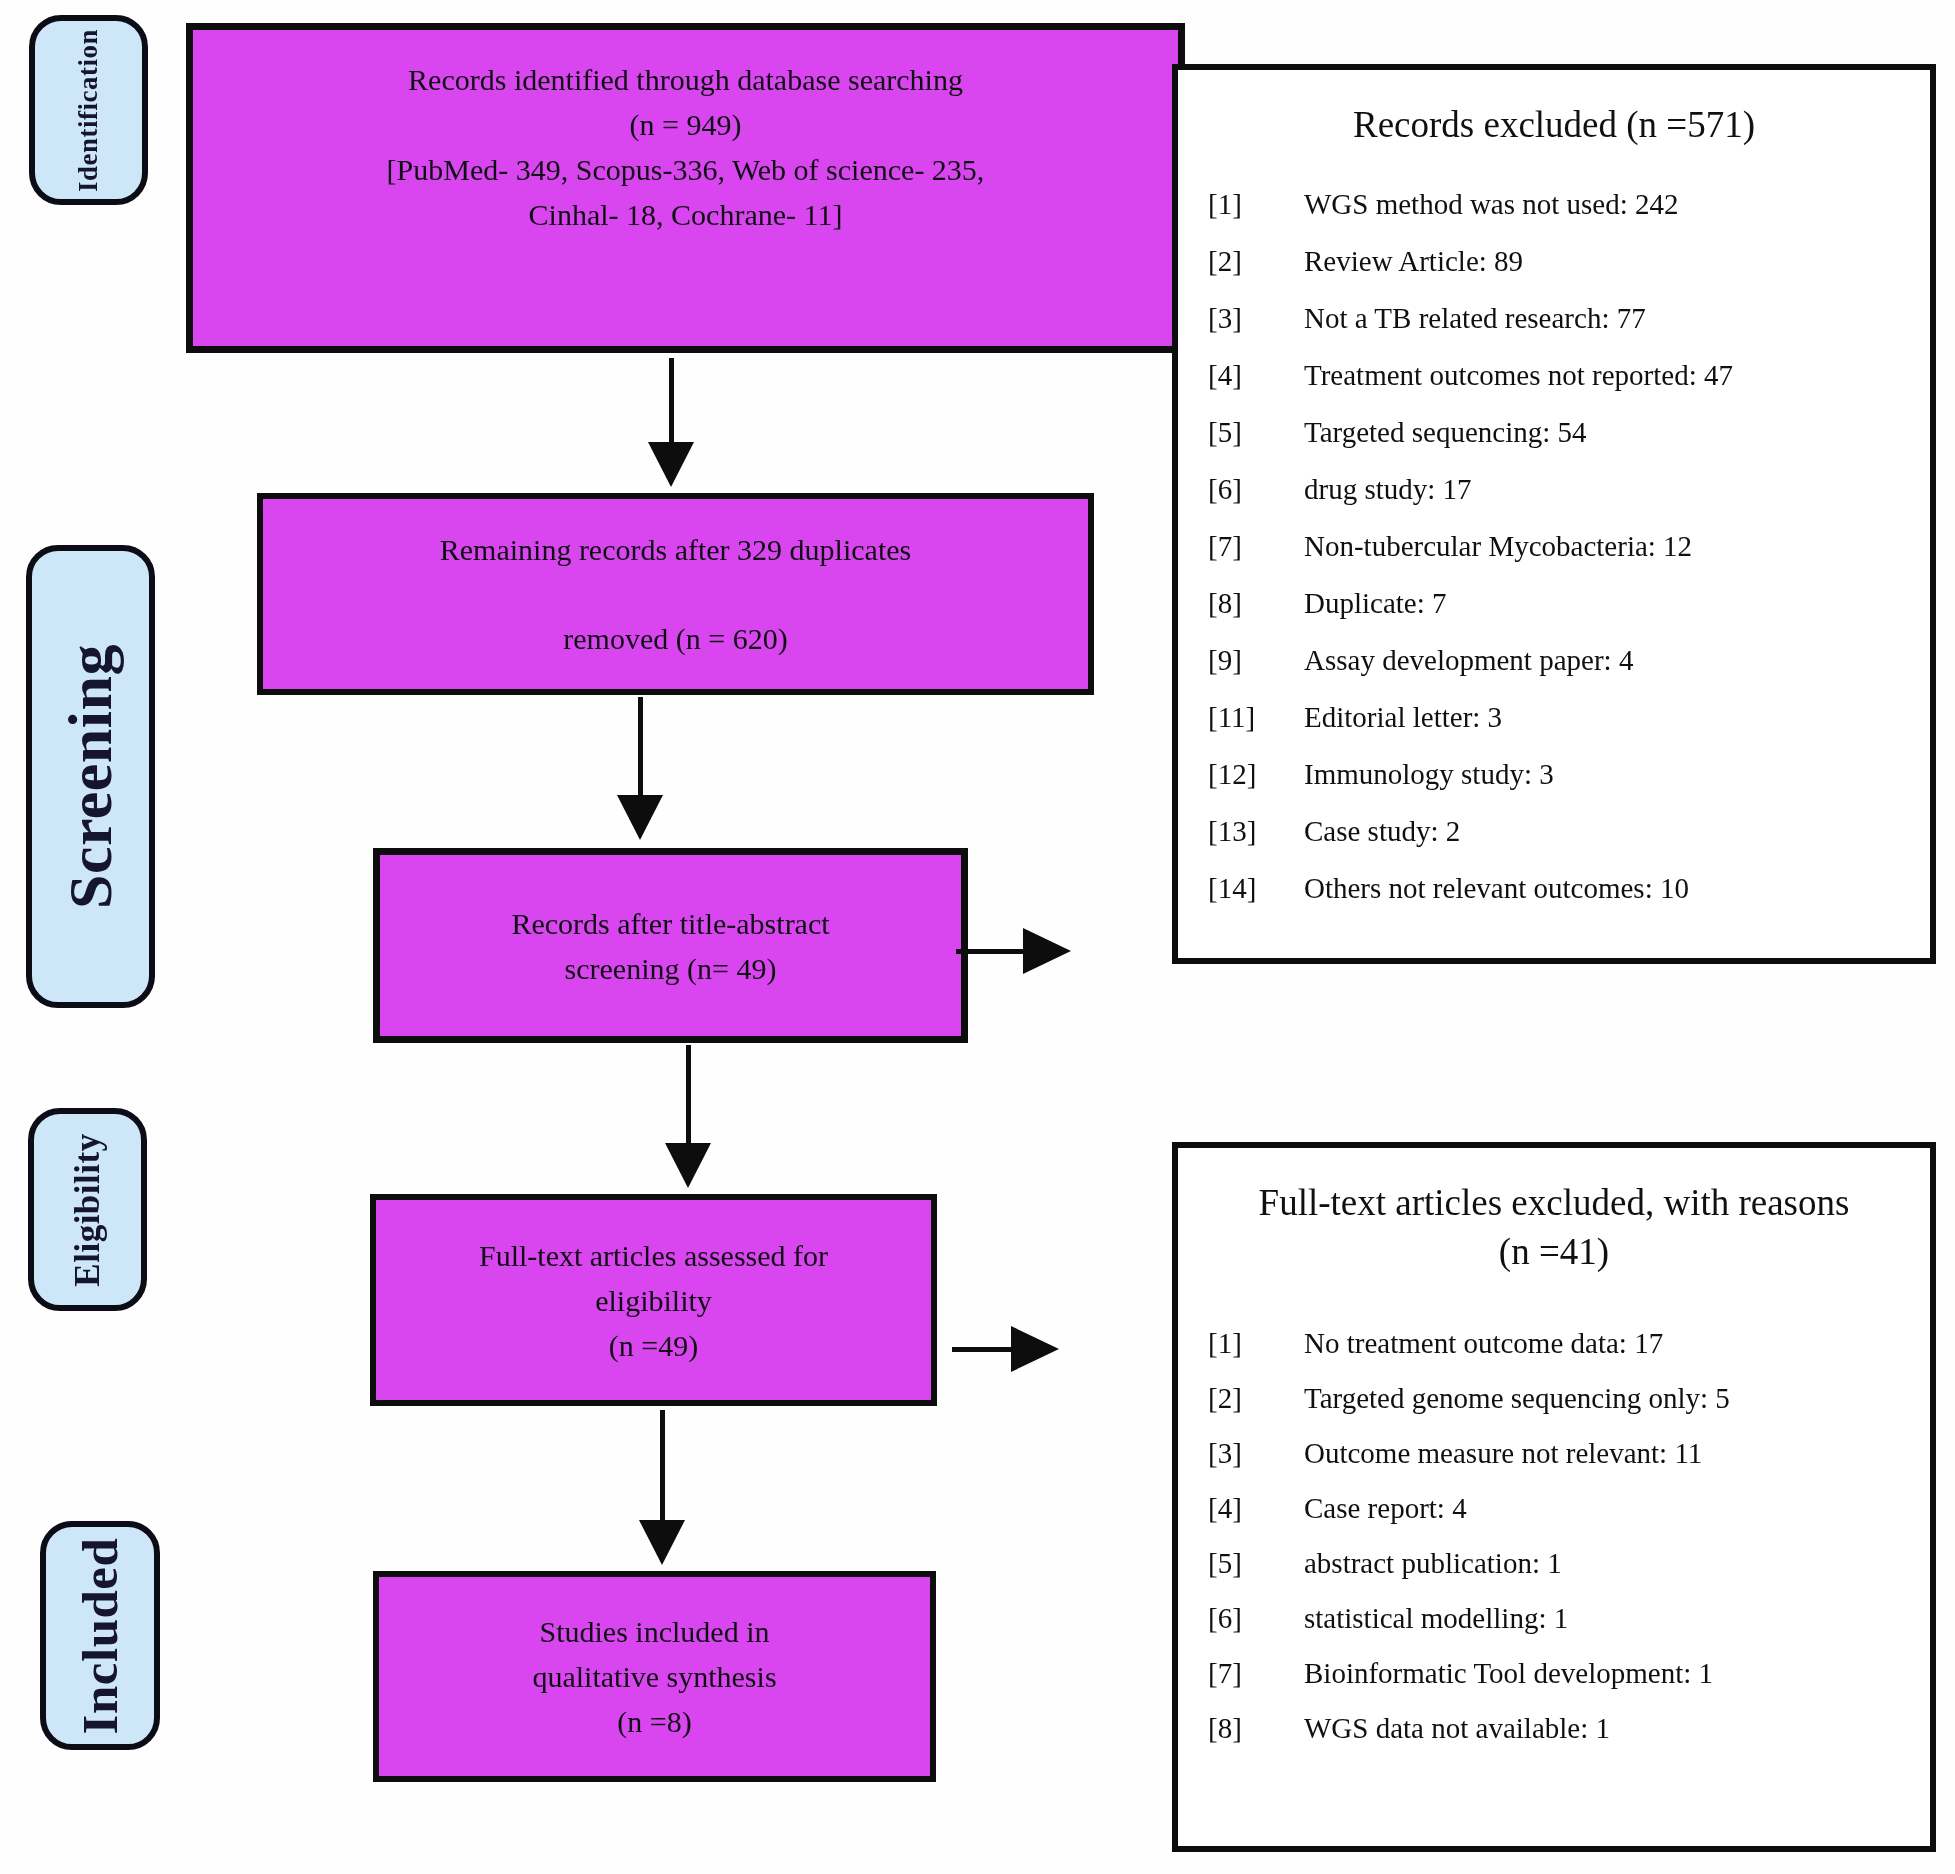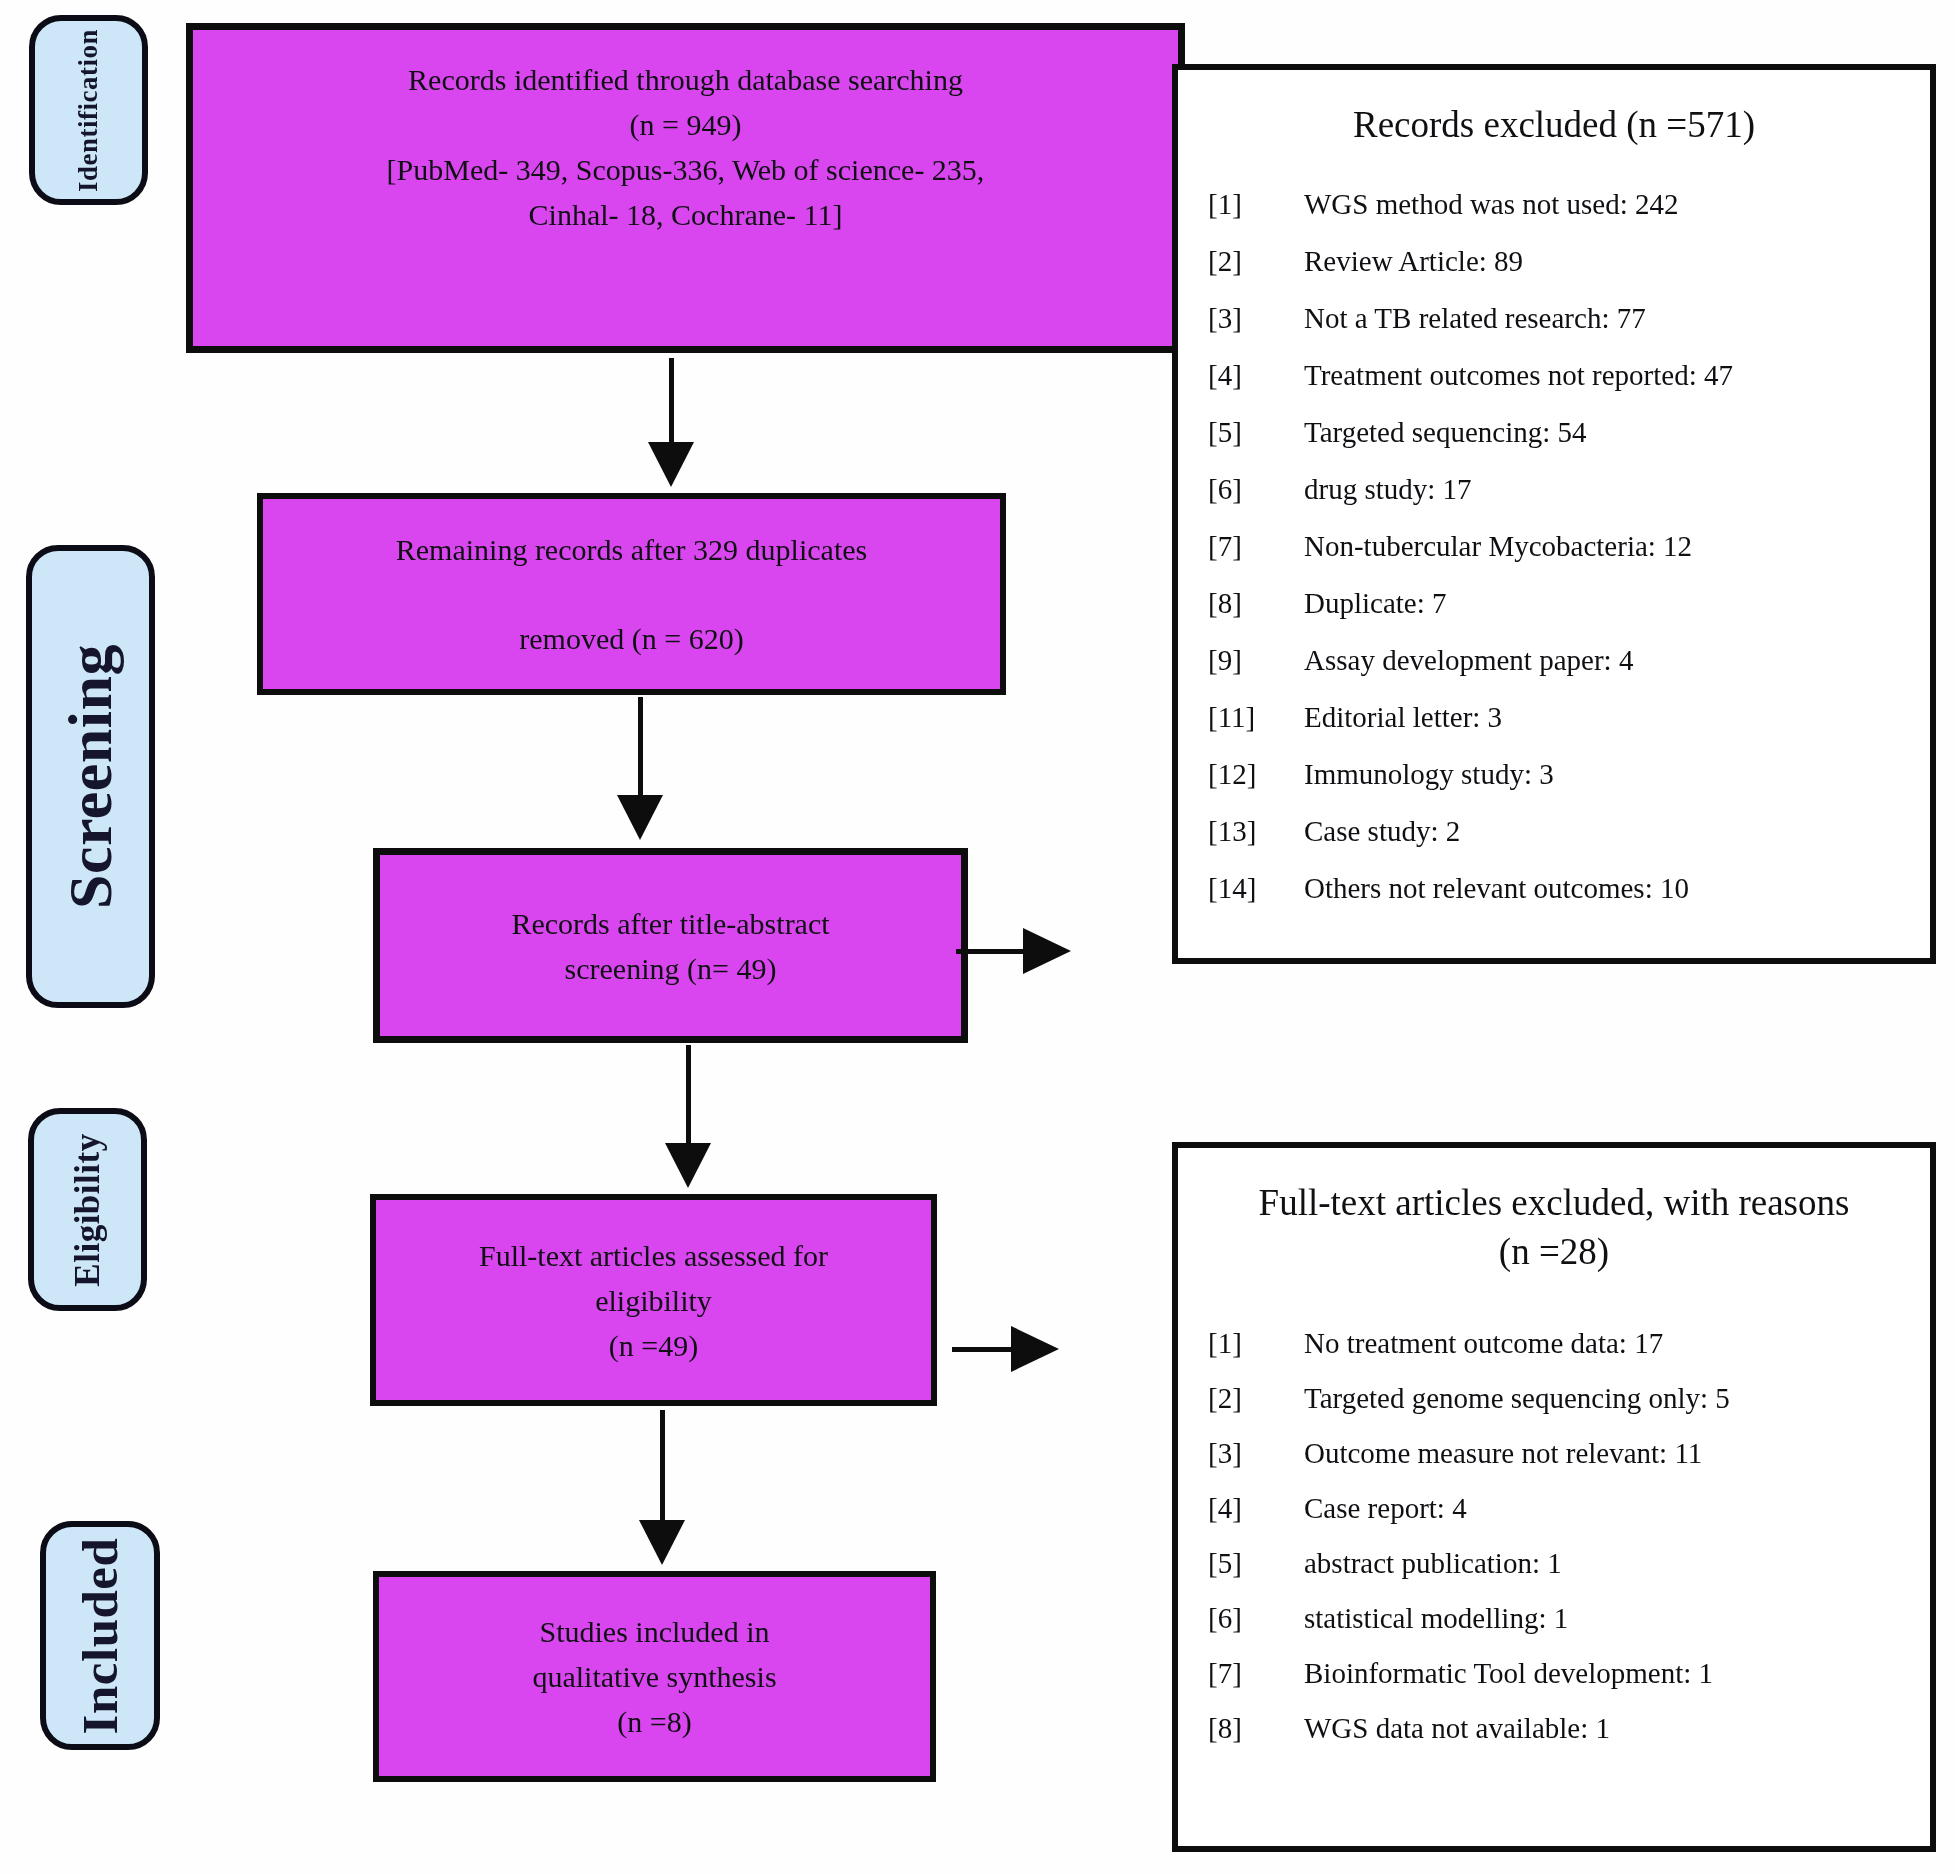--- a/index.html
+++ b/index.html
@@ -48,21 +48,21 @@
     box-sizing:border-box;
     display:flex;
     flex-direction:column;
     align-items:center;
     justify-content:center;
     text-align:center;
     font-size:30px;
     line-height:45px;
   }
   .box-identified{left:186px;top:23px;width:999px;height:330px;justify-content:flex-start;padding-top:27px;border-width:7.7px;}
-  .box-deduplicated{left:257px;top:493px;width:749px;height:202px;gap:44px;}
+  .box-deduplicated{left:257px;top:493px;width:837px;height:202px;gap:44px;}
   .box-title-abstract{left:373px;top:848px;width:595px;height:195px;border-width:7.7px;}
   .box-full-text{left:370px;top:1194px;width:567px;height:212px;}
   .box-included-studies{left:373px;top:1571px;width:563px;height:211px;}
   .bl{width:100%;}
 
   
   .excluded-box{
     position:absolute;
     background:#ffffff;
     border:6.7px solid #0d0d0d;
@@ -216,21 +216,21 @@
       <div class="exc-item">
           <span class="idx">[14]</span>
           <span class="txt">Others not relevant outcomes: 10</span>
         </div>
     </div>
   </div>
 
   <div class="excluded-box box-b">
     <div class="exc-title">
       <div>Full-text articles excluded, with reasons</div>
-      <div>(n =28)</div>
+      <div>(n =41)</div>
     </div>
     <div class="exc-list">
       <div class="exc-item">
           <span class="idx">[1]</span>
           <span class="txt">No treatment outcome data: 17</span>
         </div>
       <div class="exc-item">
           <span class="idx">[2]</span>
           <span class="txt">Targeted genome sequencing only: 5</span>
         </div>

